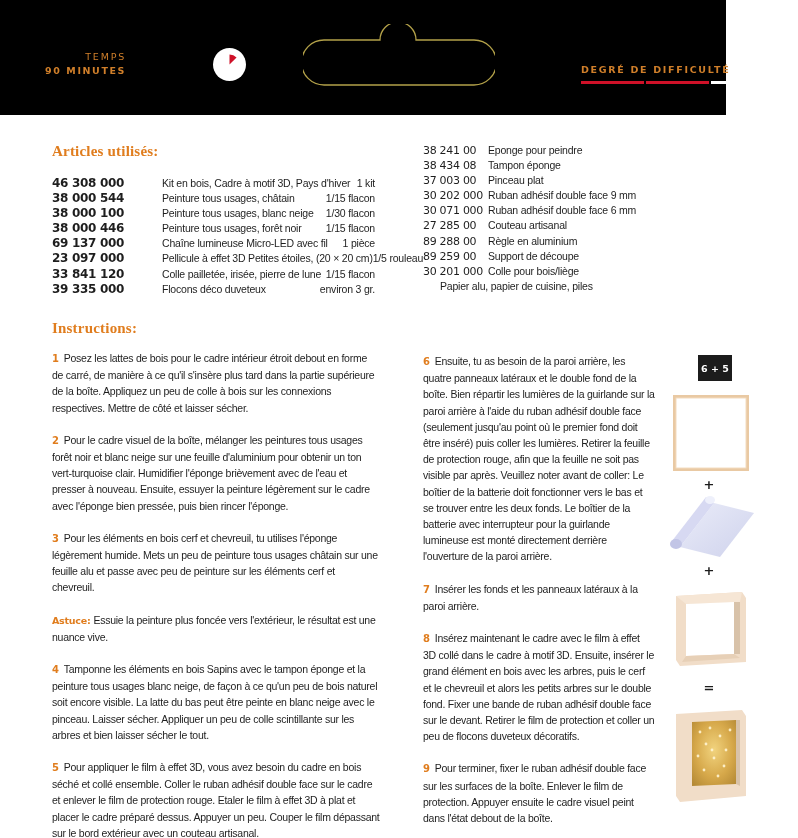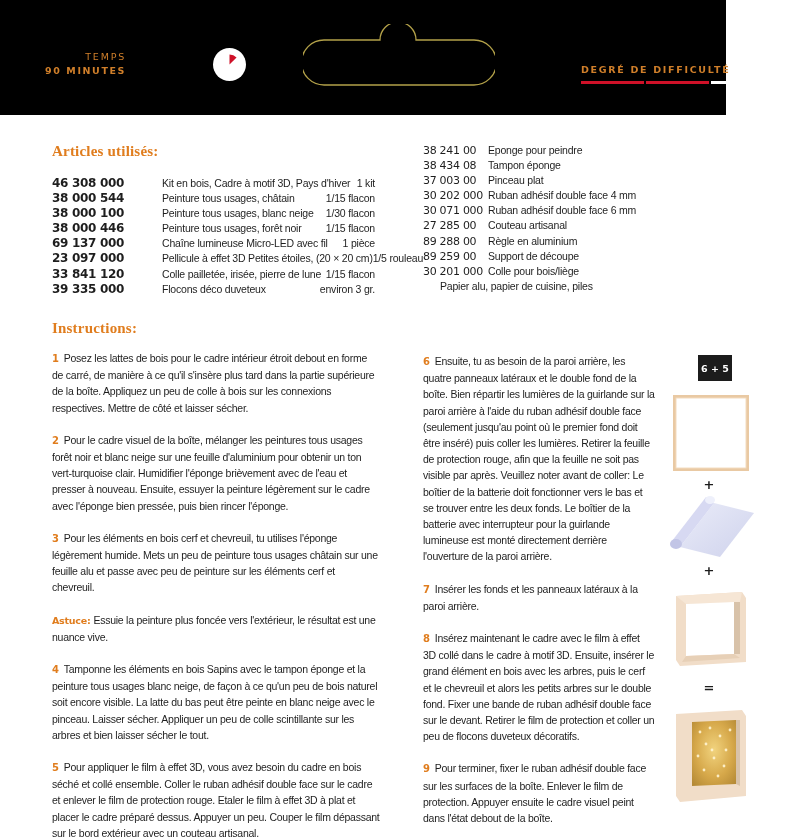--- a/index.html
+++ b/index.html
@@ -126,21 +126,21 @@
       <div class="also-row">
         <span class="also-code">38 434 08</span>
         <span class="also-name">Tampon éponge</span>
       </div>
       <div class="also-row">
         <span class="also-code">37 003 00</span>
         <span class="also-name">Pinceau plat</span>
       </div>
       <div class="also-row">
         <span class="also-code">30 202 000</span>
-        <span class="also-name">Ruban adhésif double face 4 mm</span>
+        <span class="also-name">Ruban adhésif double face 9 mm</span>
       </div>
       <div class="also-row">
         <span class="also-code">30 071 000</span>
         <span class="also-name">Ruban adhésif double face 6 mm</span>
       </div>
       <div class="also-row">
         <span class="also-code">27 285 00</span>
         <span class="also-name">Couteau artisanal</span>
       </div>
       <div class="also-row">

